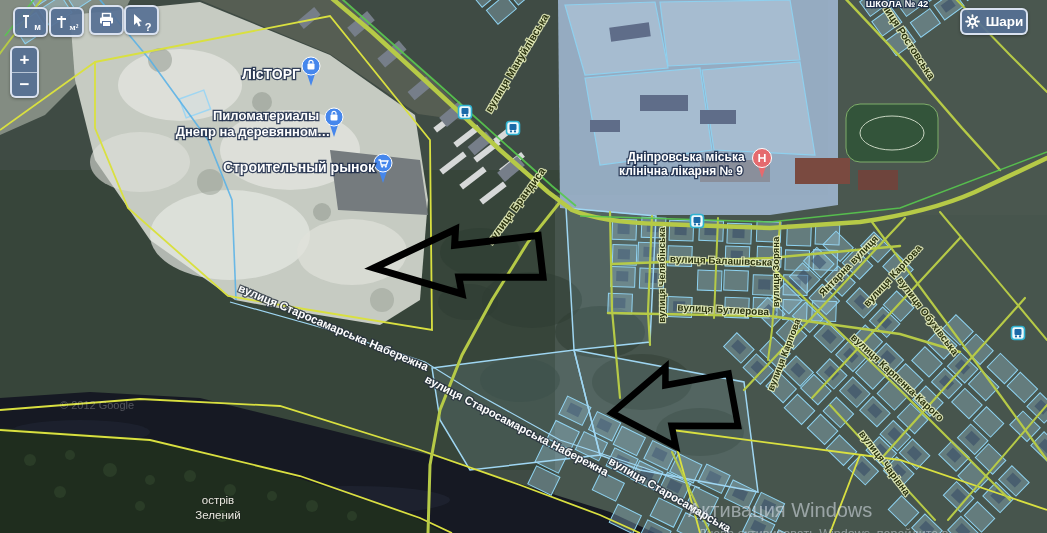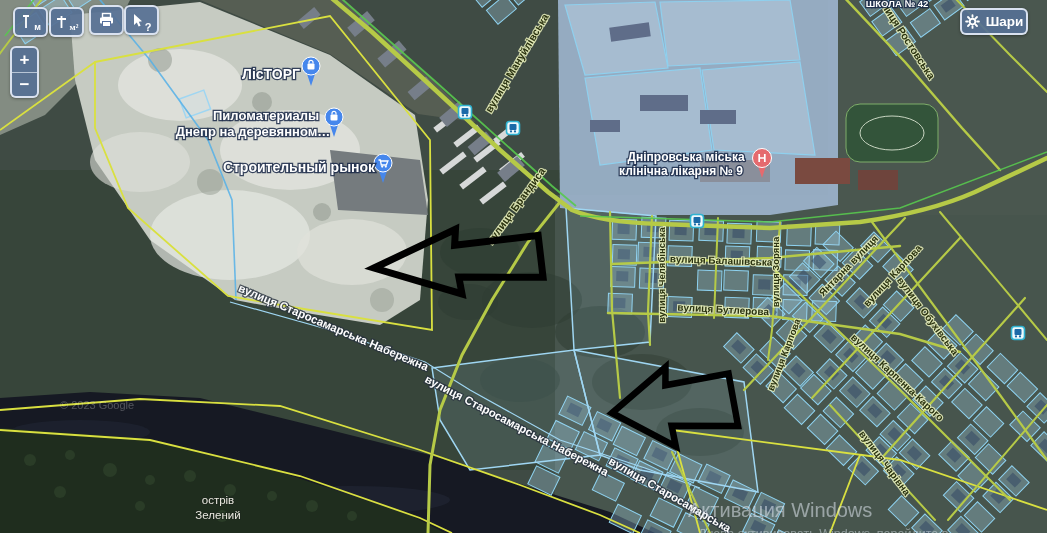--- a/index.html
+++ b/index.html
@@ -607,14 +607,14 @@
   </div>
 
   <div class="winmark">
     <div class="t1">Активация Windows</div>
     <div class="t2">
       <span>Днепр активировать Windows, перейдите в</span><br>
       <span>раздел "Параметры".</span>
     </div>
   </div>
 
-  <div class="attribution">© 2023 Google</div>
+  <div class="attribution">© 2012 Google</div>
 </div>
 
 </body></html>

